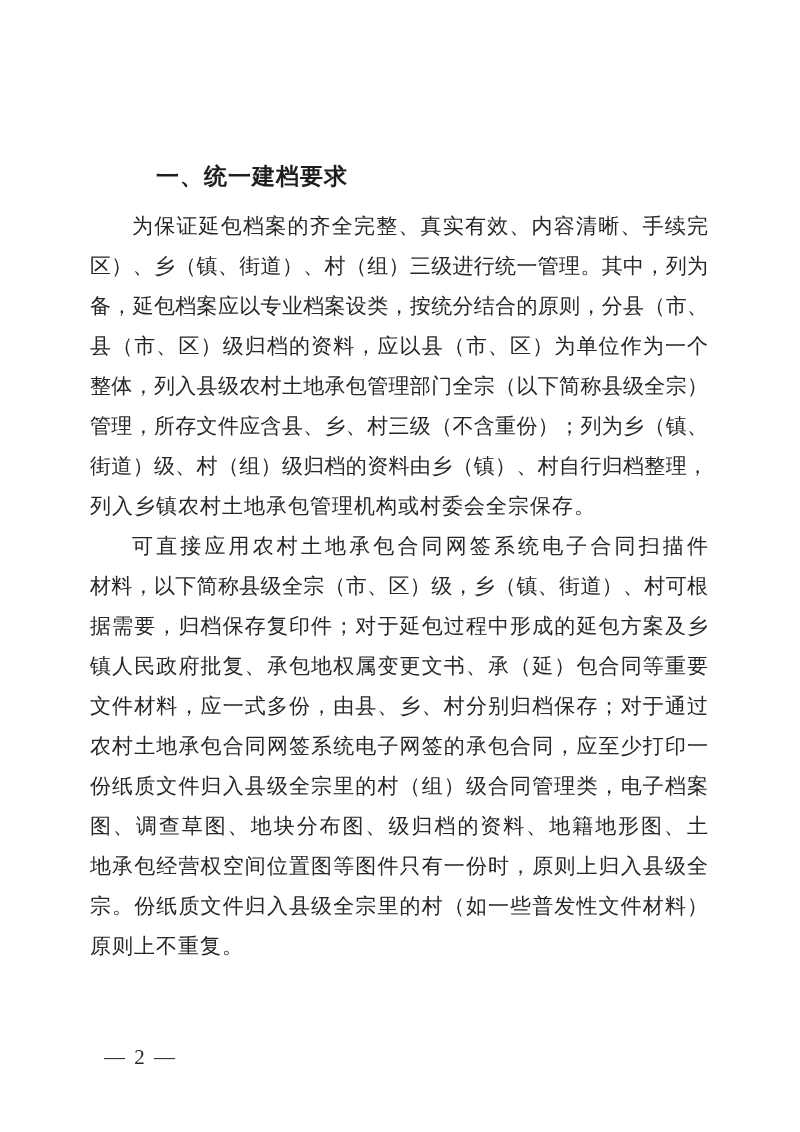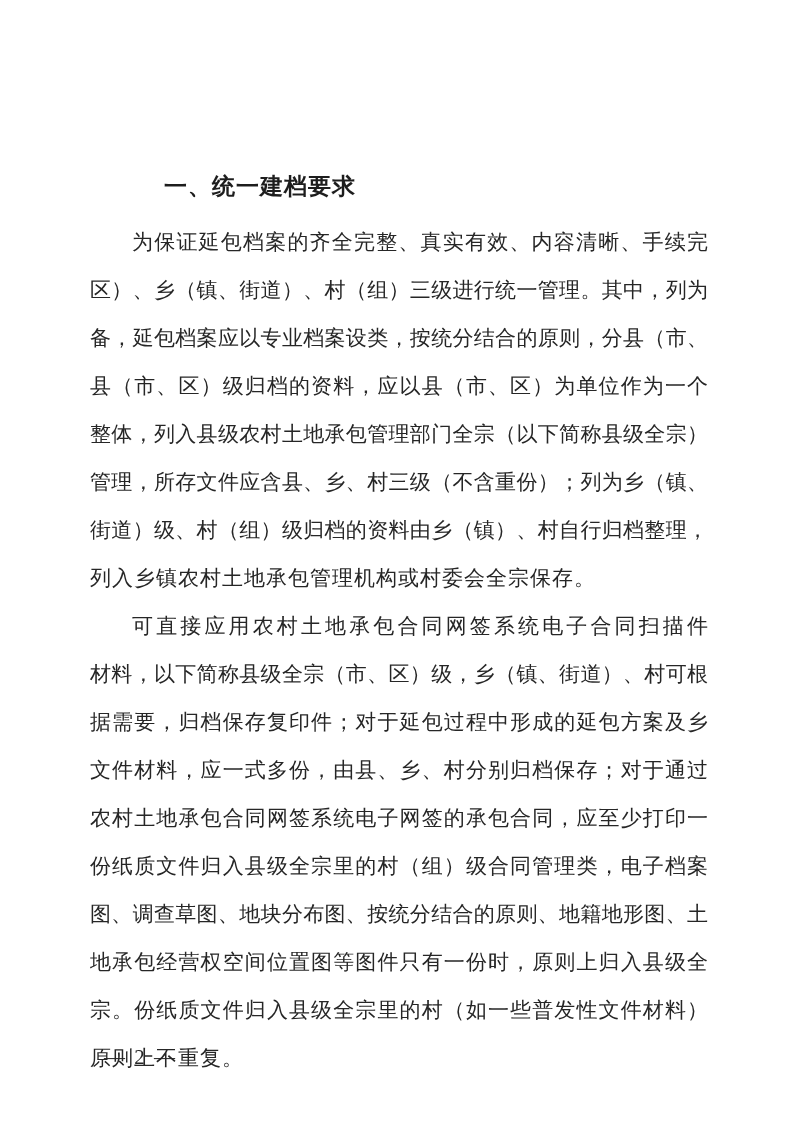--- a/index.html
+++ b/index.html
@@ -13,37 +13,36 @@
   .content {
     position: absolute;
     left: 90px;
     top: 150px;
     width: 618px;
     color: #262626;
     font-family: "Liberation Serif", serif;
     font-size: 21px;
   }
   .heading {
-    font-family: Liberation Sans, sans-serif;
+    font-family: Liberation Mono, monospace;
     font-weight: 700;
     font-size: 23px;
     line-height: 40px;
     height: 40px;
     padding-left: 58px;
-    margin: 16px;
+    margin: 8px;
     color: #1d1d1d;
     letter-spacing: 1px;
   }
   .ln {
     height: 40px;
     line-height: 40px;
     text-align: justify;
     text-align-last: justify;
     white-space: nowrap;
-    margin-top: 8px;
   }
   .ln.last {
     text-align-last: left;
     letter-spacing: 1px;
   }
   .ln.indent { text-indent: 2em; }
   .footer {
     position: absolute;
     left: 104px;
     top: 1042px;
@@ -70,24 +69,25 @@
       <div class="ln">整体，列入县级农村土地承包管理部门全宗（以下简称县级全宗）</div>
       <div class="ln">管理，所存文件应含县、乡、村三级（不含重份）；列为乡（镇、</div>
       <div class="ln">街道）级、村（组）级归档的资料由乡（镇）、村自行归档整理，</div>
       <div class="ln last">列入乡镇农村土地承包管理机构或村委会全宗保存。</div>
     </div>
 
     <div class="para">
       <div class="ln indent">可直接应用农村土地承包合同网签系统电子合同扫描件</div>
       <div class="ln">材料，以下简称县级全宗（市、区）级，乡（镇、街道）、村可根</div>
       <div class="ln">据需要，归档保存复印件；对于延包过程中形成的延包方案及乡</div>
+      <div class="ln">镇人民政府批复、承包地权属变更文书、承（延）包合同等重要</div>
       <div class="ln">文件材料，应一式多份，由县、乡、村分别归档保存；对于通过</div>
       <div class="ln">农村土地承包合同网签系统电子网签的承包合同，应至少打印一</div>
       <div class="ln">份纸质文件归入县级全宗里的村（组）级合同管理类，电子档案</div>
-      <div class="ln">图、调查草图、地块分布图、按统分结合的原则、地籍地形图、土</div>
+      <div class="ln">图、调查草图、地块分布图、级归档的资料、地籍地形图、土</div>
       <div class="ln">地承包经营权空间位置图等图件只有一份时，原则上归入县级全</div>
       <div class="ln">宗。份纸质文件归入县级全宗里的村（如一些普发性文件材料）</div>
       <div class="ln last">原则上不重复。</div>
     </div>
 
   </div>
 
   <div class="footer">— 2 —</div>
 </div>
 

